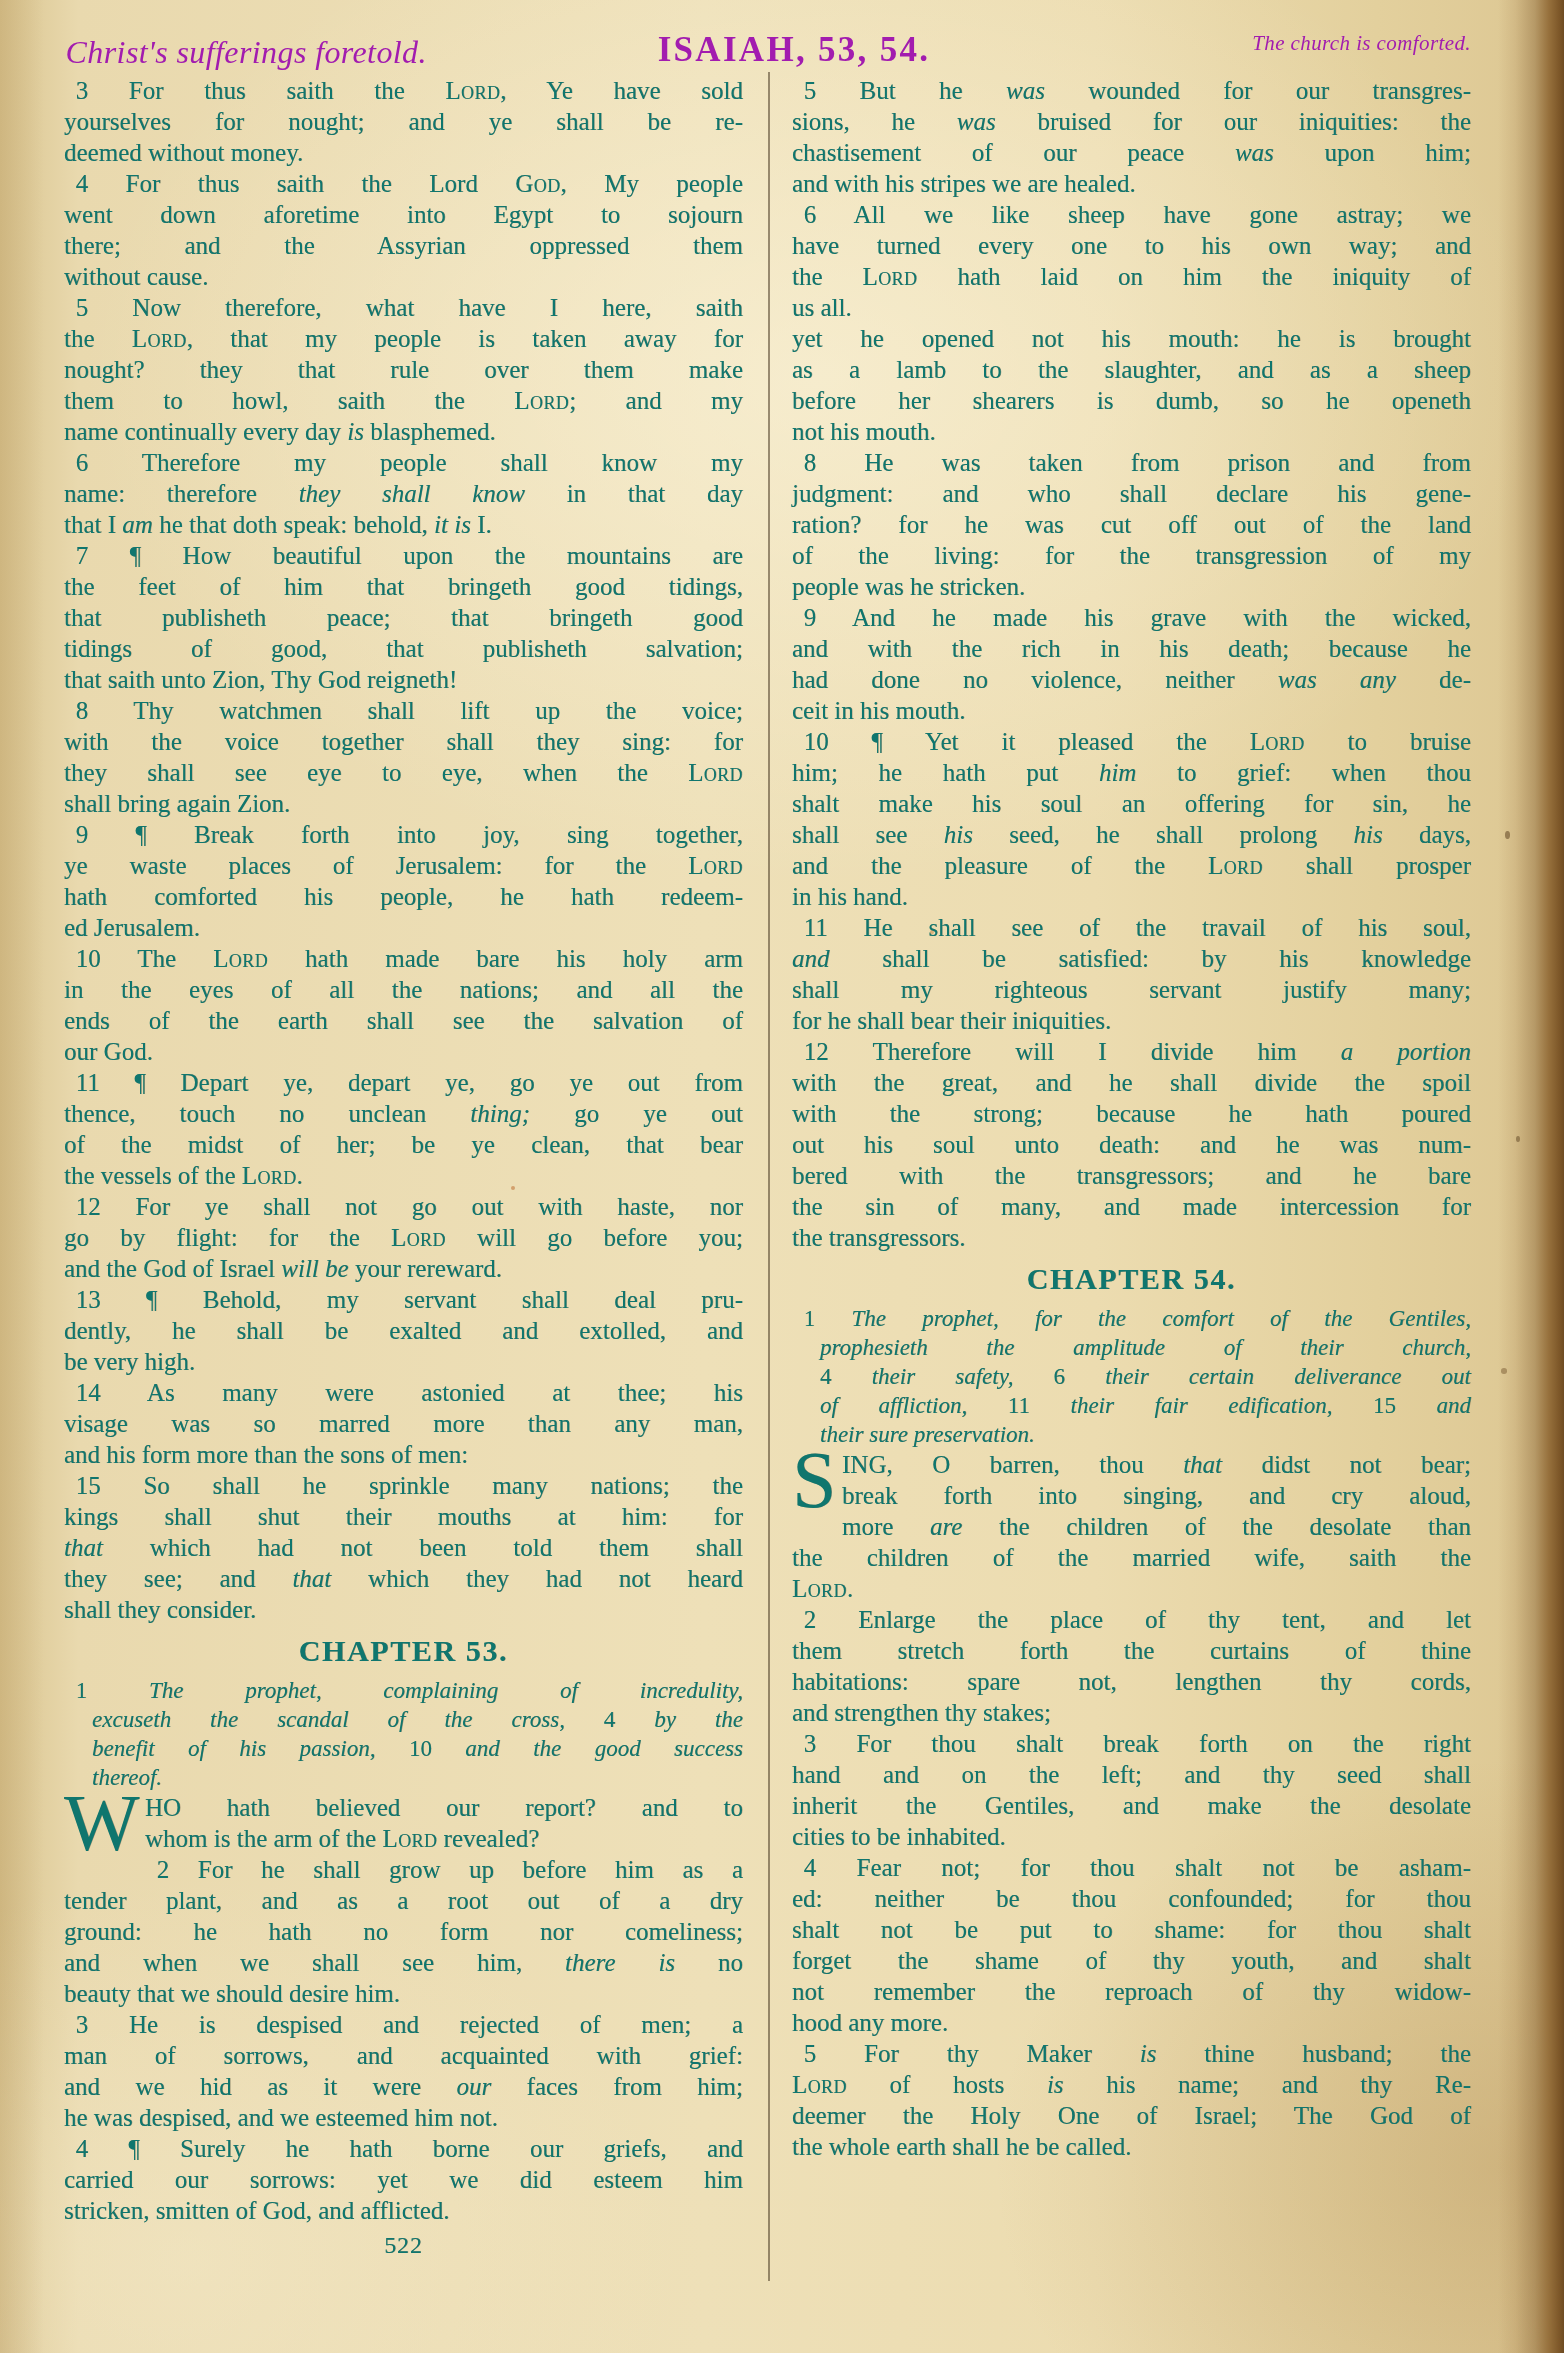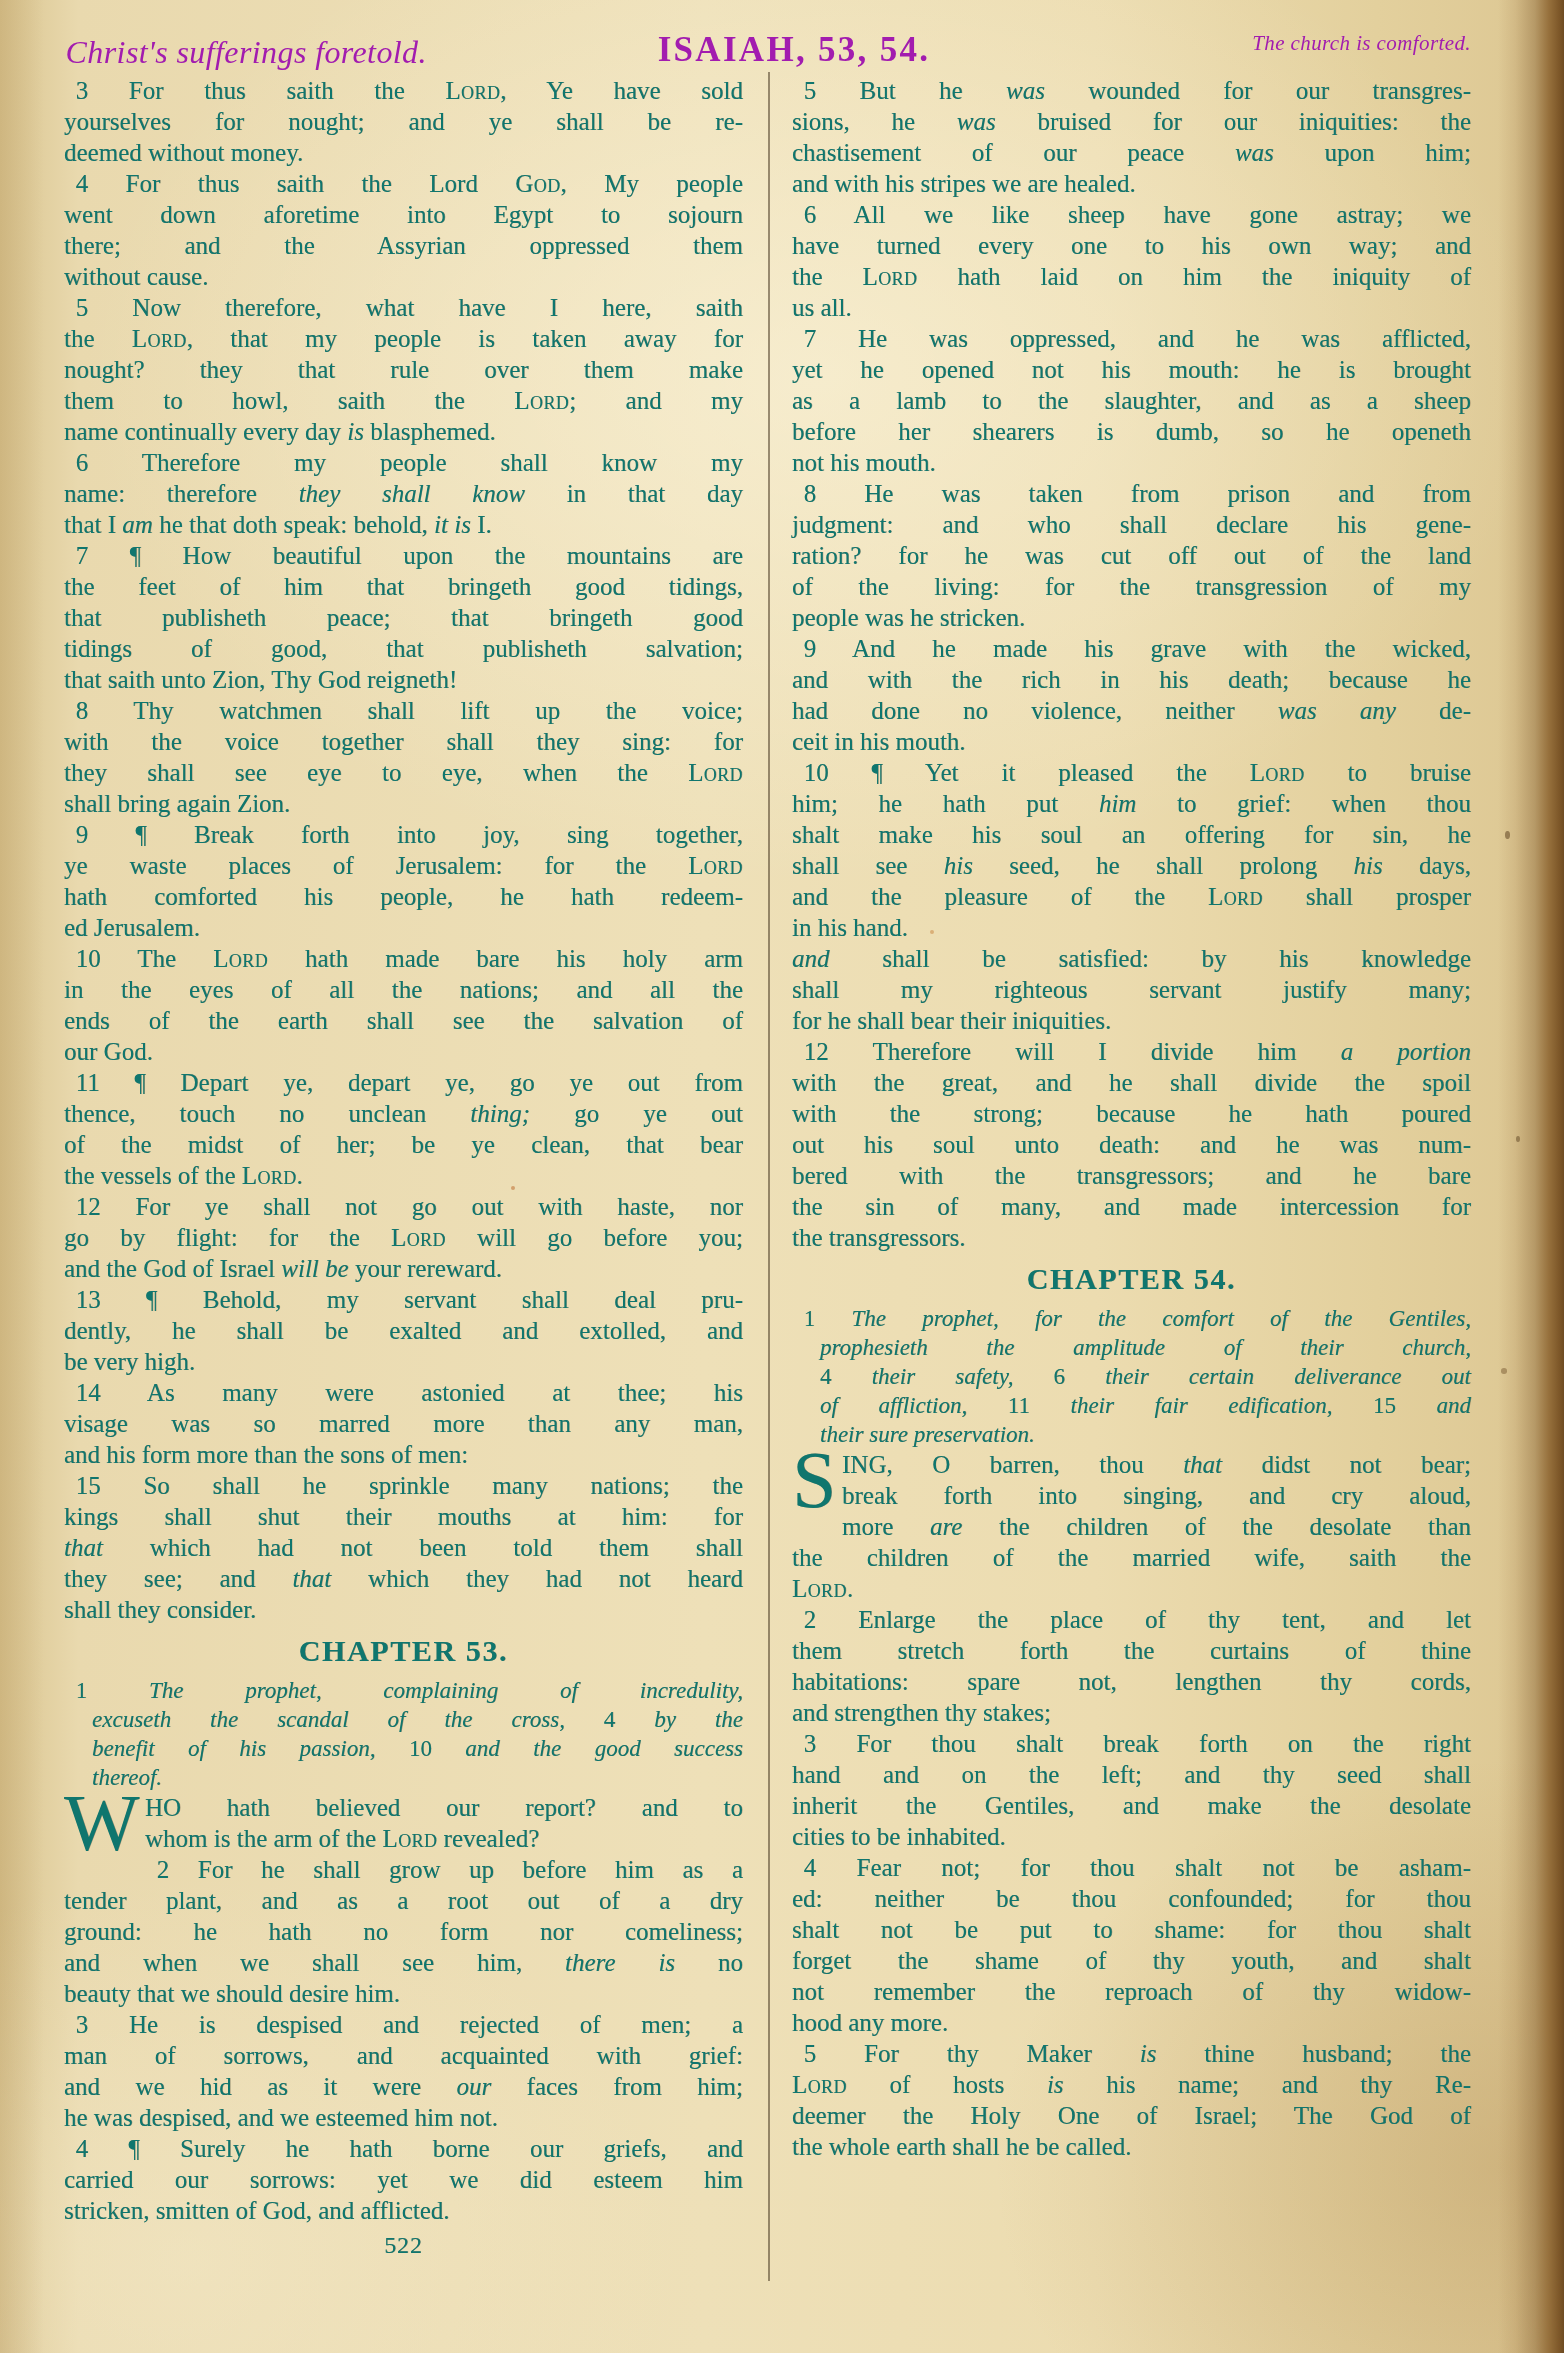--- a/index.html
+++ b/index.html
@@ -163,40 +163,40 @@
 <div class="col col-right">
     <div class="verses">
       <div class="ln s">5 But he <span class="it">was</span> wounded for our transgres-</div>
       <div class="ln">sions, he <span class="it">was</span> bruised for our iniquities: the</div>
       <div class="ln">chastisement of our peace <span class="it">was</span> upon him;</div>
       <div class="ln e">and with his stripes we are healed.</div>
       <div class="ln s">6 All we like sheep have gone astray; we</div>
       <div class="ln">have turned every one to his own way; and</div>
       <div class="ln">the <span class="sc">Lord</span> hath laid on him the iniquity of</div>
       <div class="ln e">us all.</div>
-      <div class="ln s">7 He was oppressed, and he was afflicted,</div>
       <div class="ln">yet he opened not his mouth: he is brought</div>
       <div class="ln">as a lamb to the slaughter, and as a sheep</div>
       <div class="ln">before her shearers is dumb, so he openeth</div>
       <div class="ln e">not his mouth.</div>
       <div class="ln s">8 He was taken from prison and from</div>
       <div class="ln">judgment: and who shall declare his gene-</div>
       <div class="ln">ration? for he was cut off out of the land</div>
       <div class="ln">of the living: for the transgression of my</div>
       <div class="ln e">people was he stricken.</div>
       <div class="ln s">9 And he made his grave with the wicked,</div>
       <div class="ln">and with the rich in his death; because he</div>
       <div class="ln">had done no violence, neither <span class="it">was any</span> de-</div>
       <div class="ln e">ceit in his mouth.</div>
       <div class="ln s">10 ¶ Yet it pleased the <span class="sc">Lord</span> to bruise</div>
       <div class="ln">him; he hath put <span class="it">him</span> to grief: when thou</div>
       <div class="ln">shalt make his soul an offering for sin, he</div>
       <div class="ln">shall see <span class="it">his</span> seed, he shall prolong <span class="it">his</span> days,</div>
       <div class="ln">and the pleasure of the <span class="sc">Lord</span> shall prosper</div>
       <div class="ln e">in his hand.</div>
+      <div class="ln s">11 He shall see of the travail of his soul,</div>
       <div class="ln"><span class="it">and</span> shall be satisfied: by his knowledge</div>
       <div class="ln">shall my righteous servant justify many;</div>
       <div class="ln e">for he shall bear their iniquities.</div>
       <div class="ln s">12 Therefore will I divide him <span class="it">a portion</span></div>
       <div class="ln">with the great, and he shall divide the spoil</div>
       <div class="ln">with the strong; because he hath poured</div>
       <div class="ln">out his soul unto death: and he was num-</div>
       <div class="ln">bered with the transgressors; and he bare</div>
       <div class="ln">the sin of many, and made intercession for</div>
       <div class="ln e">the transgressors.</div>

